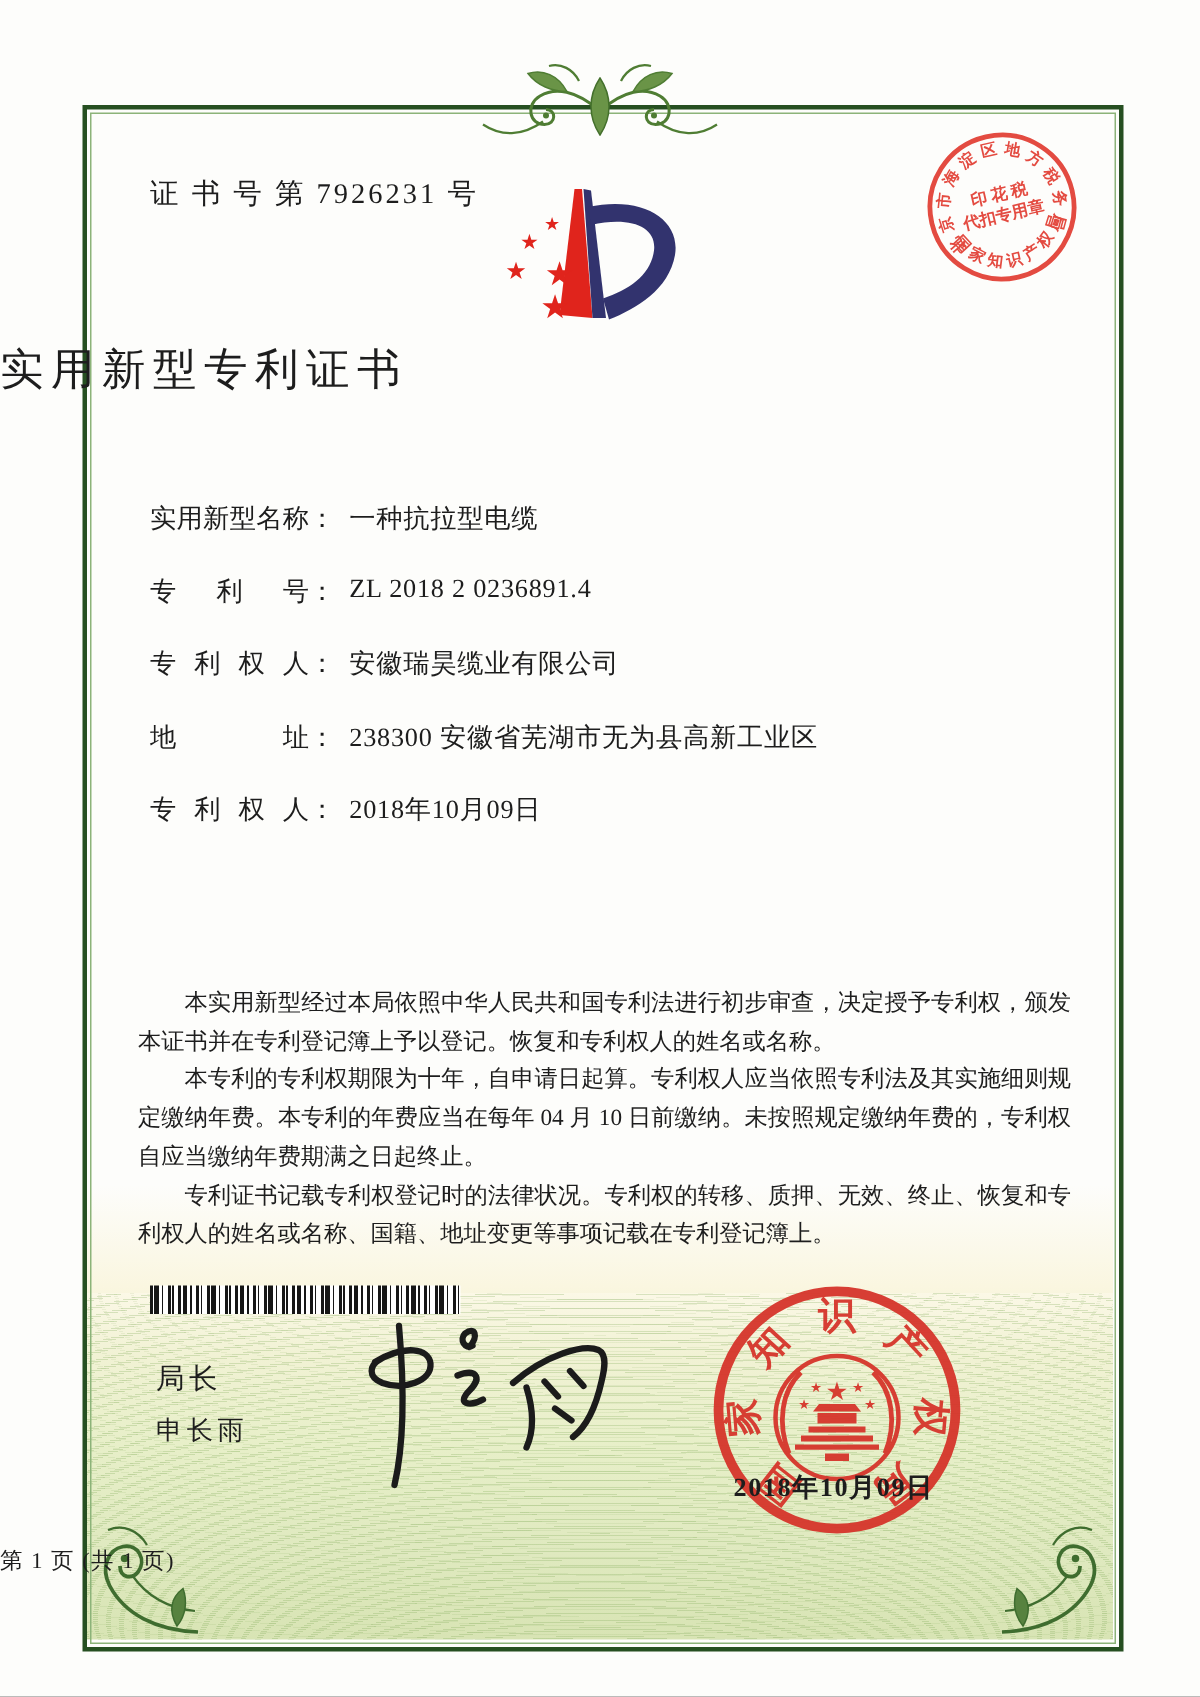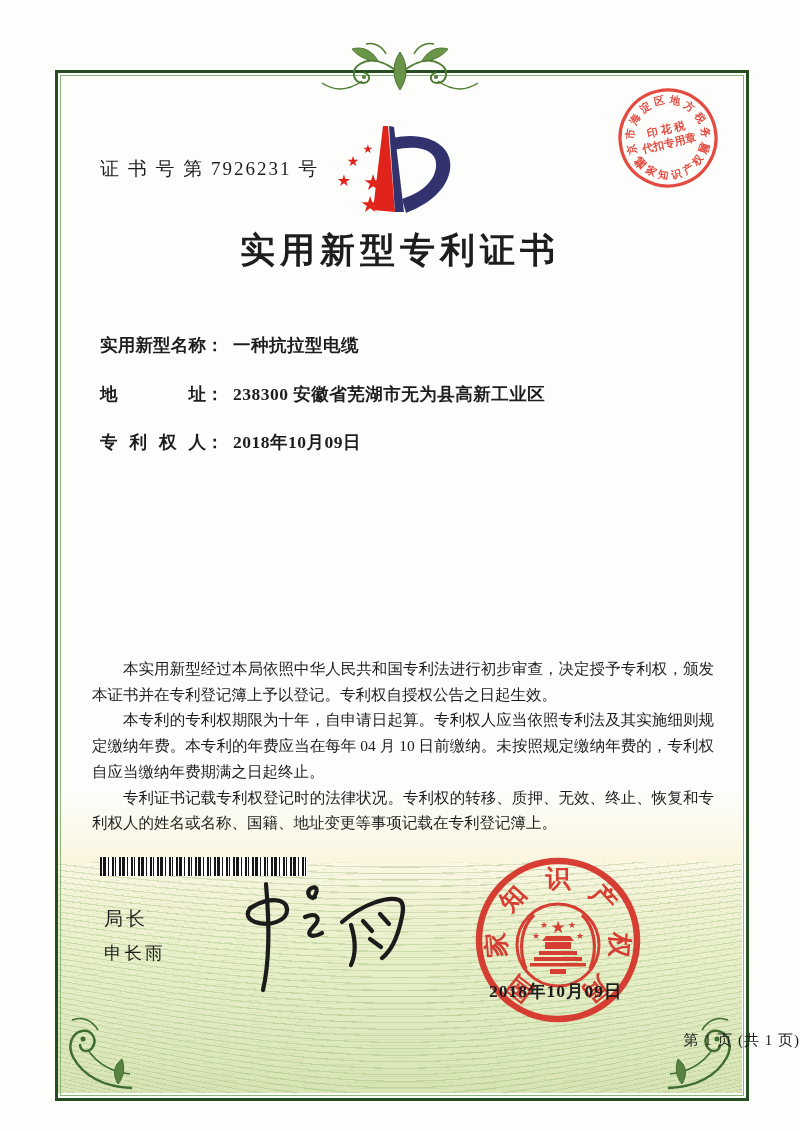--- a/index.html
+++ b/index.html
@@ -15,28 +15,28 @@
   .green-band{position:absolute;left:58px;right:58px;top:862px;bottom:38px;z-index:0;
     background:
       repeating-radial-gradient(ellipse 160% 70% at 50% 135%, rgba(125,168,86,0.28) 0 1.5px, rgba(255,255,255,0) 1.5px 8px),
       repeating-radial-gradient(ellipse 140% 55% at 50% -40%, rgba(125,168,86,0.12) 0 1px, rgba(255,255,255,0) 1px 9px),
       linear-gradient(180deg,#fbf8e6 0%,#f1f2d4 18%,#e7efc8 45%,#dfe9bf 75%,#d8e4b4 100%);}
   
   .frame{position:absolute;left:55px;top:70px;width:688px;height:1025px;z-index:2;
     border:3px solid #264f21;pointer-events:none;}
   .frame::after{content:"";position:absolute;inset:2px;border:1.5px solid #8cb379;}
   
-  .cert-no{position:absolute;left:100px;top:116px;z-index:3;font-size:19px;letter-spacing:2px;margin-top:40px;}
+  .cert-no{position:absolute;left:100px;top:116px;z-index:3;font-size:19px;letter-spacing:2px;}
   .logo{position:absolute;left:328px;top:100px;z-index:3;}
   .tax-stamp{position:absolute;left:616px;top:86px;width:104px;height:104px;z-index:4;
     transform:rotate(-13deg);opacity:.93;}
-  .doc-title{position:absolute;left:0;right:0;top:227px;z-index:3;text-align:center;
-    font-size:35px;font-weight:bold;letter-spacing:5px;}
-  
-  .fields{position:absolute;left:100px;right:88px;top:333px;z-index:3;font-size:17.5px;font-weight:bold;}
+  .doc-title{position:absolute;left:0;right:0;top:227px;z-index:3;
+    font-size:29px;font-weight:normal;letter-spacing:5px;}
+  
+  .fields{position:absolute;left:100px;right:88px;top:333px;z-index:3;font-size:17.5px;}
   .frow{height:48.5px;position:relative;white-space:nowrap;}
   .flabel{display:inline-block;width:106px;text-align:justify;text-align-last:justify;vertical-align:top;}
   .fcolon{display:inline-block;vertical-align:top;}
   .fvalue{display:inline-block;margin-left:5px;vertical-align:top;letter-spacing:.5px;}
   .fpair2{position:absolute;left:355px;top:0;white-space:nowrap;}
   
   .paras{position:absolute;left:92px;right:86px;top:656px;z-index:3;
     font-size:15.5px;line-height:1.66;text-align:justify;}
   .paras p{margin:0;text-indent:2em;}
   
@@ -47,21 +47,21 @@
       #161616 8px 9px,#fff 9px 12px,
       #161616 12px 14px,#fff 14px 15px,
       #161616 15px 16px,#fff 16px 19px);}
   
   .sig-title{position:absolute;left:104px;top:906px;z-index:3;font-size:19px;letter-spacing:3px;}
   .sig-name{position:absolute;left:104px;top:941px;z-index:3;font-size:17.5px;letter-spacing:3px;}
   .signature{position:absolute;left:200px;top:868px;z-index:3;}
   .office-seal{position:absolute;left:473px;top:855px;z-index:4;opacity:.95;}
   .seal-date{position:absolute;left:489px;top:979px;z-index:5;font-size:17.5px;font-weight:bold;letter-spacing:1px;}
   
-  .page-footer{position:absolute;left:0;right:0;top:1031px;z-index:3;text-align:right;font-size:15px;letter-spacing:1px;}
+  .page-footer{position:absolute;left:0;right:0;top:1031px;z-index:3;text-align:left;font-size:15px;letter-spacing:1px;}
   
   .top-ornament{position:absolute;left:278px;top:36px;z-index:3;}
   .corner{position:absolute;z-index:3;}
   .corner.bl{left:58px;top:1012px;}
   .corner.br{right:58px;top:1012px;transform:scaleX(-1);}
 </style>
 </head>
 <body>
 
 <div class="sheet">
@@ -147,31 +147,39 @@
   </svg>
 
   <div class="doc-title">实用新型专利证书</div>
 
   <div class="fields">
     <div class="frow">
       <span class="flabel">实用新型名称</span><span class="fcolon">：</span>
       <span class="fvalue">一种抗拉型电缆</span>
     </div>
     <div class="frow">
+      <span class="flabel">专利号</span><span class="fcolon">：</span>
+      <span class="fvalue">ZL 2018 2 0236891.4</span>
+    </div>
+    <div class="frow">
+      <span class="flabel">专利权人</span><span class="fcolon">：</span>
+      <span class="fvalue">安徽瑞昊缆业有限公司</span>
+    </div>
+    <div class="frow">
       <span class="flabel">地址</span><span class="fcolon">：</span>
       <span class="fvalue">238300 安徽省芜湖市无为县高新工业区</span>
     </div>
     <div class="frow">
       <span class="flabel">专利权人</span><span class="fcolon">：</span>
       <span class="fvalue">2018年10月09日</span>
     </div>
   </div>
 
   <div class="paras">
-    <p>本实用新型经过本局依照中华人民共和国专利法进行初步审查，决定授予专利权，颁发本证书并在专利登记簿上予以登记。专利权自授权公告之日起生效。</p>
+    <p>本实用新型经过本局依照中华人民共和国专利法进行初步审查，决定授予专利权，颁发本证书并在专利登记簿上予以登记。恢复和专利权人的姓名或名称。</p>
     <p>本专利的专利权期限为十年，自申请日起算。专利权人应当依照专利法及其实施细则规定缴纳年费。本专利的年费应当在每年 04 月 10 日前缴纳。未按照规定缴纳年费的，专利权自应当缴纳年费期满之日起终止。</p>
     <p>专利证书记载专利权登记时的法律状况。专利权的转移、质押、无效、终止、恢复和专利权人的姓名或名称、国籍、地址变更等事项记载在专利登记簿上。</p>
   </div>
 
   <div class="barcode"></div>
 
   <div class="sig-title">局长</div>
   <div class="sig-name">申长雨</div>
 
   <svg class="signature" width="230" height="140" viewBox="0 0 230 140">

